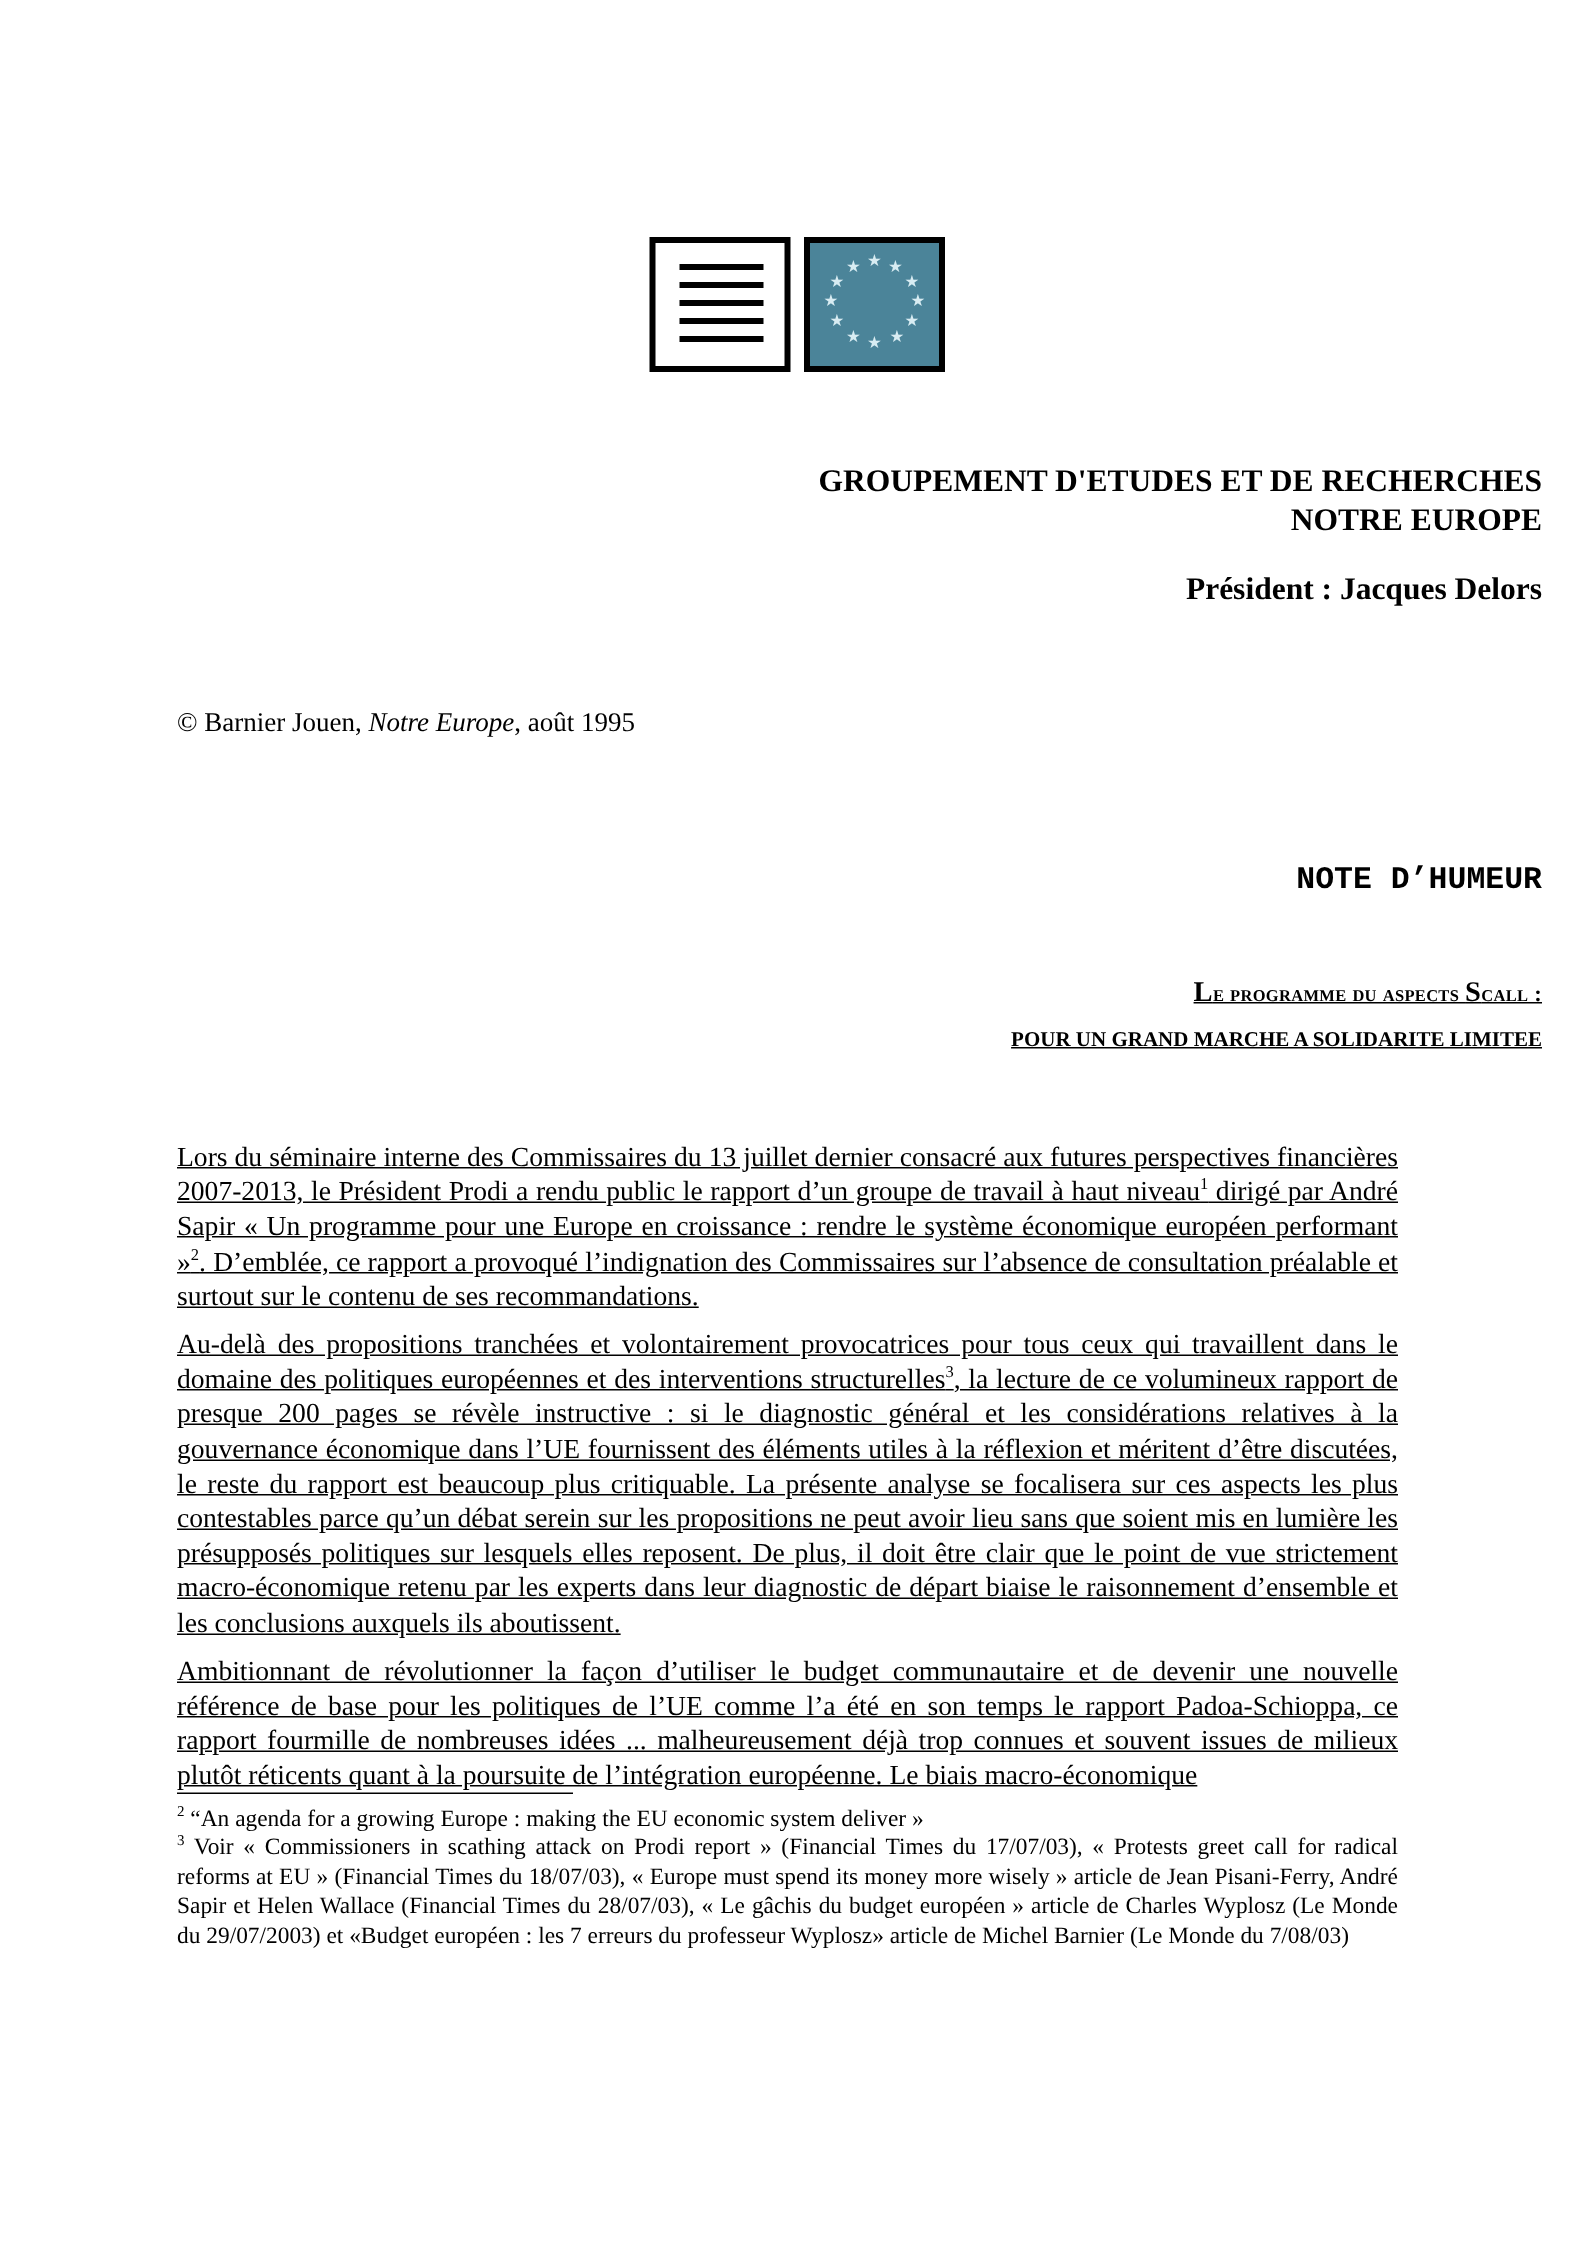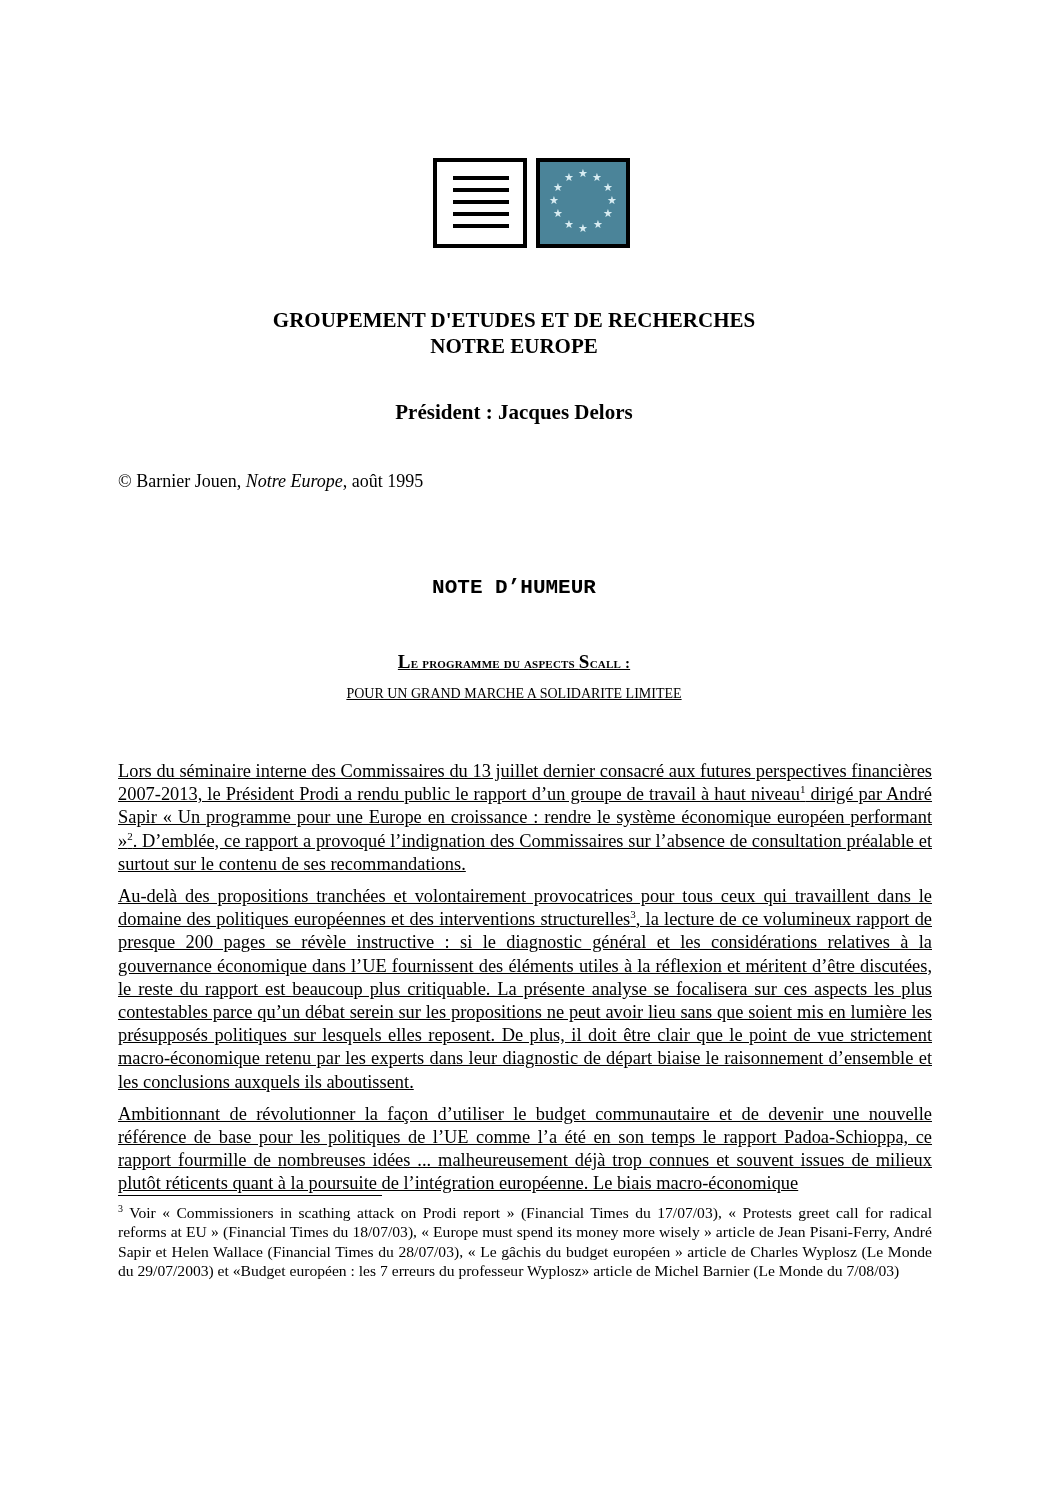--- a/index.html
+++ b/index.html
@@ -7,29 +7,29 @@
     width: 1060px; height: 1497px; position: relative; overflow: hidden;
     font-family: "Liberation Serif", "DejaVu Serif", serif; color: #000;
   }
   .logo { position: absolute; top: 158px; left: 433px; display: flex; gap: 9px; }
   .logo-box { width: 86px; height: 82px; border: 4px solid #000; box-sizing: content-box; position: relative; }
   .logo-doc { background: #fff; }
   .logo-doc .line { position: absolute; left: 16px; width: 56px; height: 4px; background: #000; }
   .logo-eu { background: #4b8499; }
   .logo-eu svg { position: absolute; left: 0; top: 0; }
 
-  .center { position: absolute; left: 0; width: 1028px; text-align: center; }
+  .center { position: absolute; left: 0; width: 1028px; text-align: right; }
   .h-org { top: 307px; font-size: 21px; font-weight: bold; line-height: 26px; }
-  .h-pres { top: 380px; font-size: 21px; font-weight: bold; margin-top: 20px; }
+  .h-pres { top: 380px; font-size: 21px; font-weight: bold; }
   .copyright { position: absolute; left: 118px; top: 471px; font-size: 18px; }
   .copyright i { font-style: italic; }
   .h-note { top: 576px; font-size: 21px; font-weight: bold; font-family: Liberation Mono, monospace; }
   .h-title1 { top: 651px; font-size: 15px; font-weight: bold; text-decoration: underline; font-variant: small-caps; letter-spacing: 0.2px; }
   .h-title1 .big { font-size: 19px; }
-  .h-title2 { top: 686px; font-size: 14px; font-weight: normal; text-decoration: underline; }
+  .h-title2 { top: 686px; font-size: 14px; font-weight: bold; text-decoration: underline; }
 
   .body { position: absolute; left: 118px; width: 814px; font-size: 18.4px; line-height: 23.2px; text-align: justify; }
   .body p { margin: 0 0 9px 0; }
   .p1 { top: 760px; text-decoration: underline; }
   sup { font-size: 11px; vertical-align: super; line-height: 0; }
 
   .fn-rule { position: absolute; left: 118px; top: 1195px; width: 264px; height: 1px; background: #000; }
   .footnotes { position: absolute; left: 118px; top: 1203px; width: 814px; font-size: 15.6px; line-height: 19.4px; text-align: justify; }
   .footnotes p { margin: 0; }
   .footnotes sup { font-size: 10px; }
@@ -82,14 +82,15 @@
 
 <div class="body p1">
   <p><span>Lors du séminaire interne des Commissaires du 13 juillet dernier consacré aux futures perspectives financières 2007-2013, le Président Prodi a rendu public le rapport d’un groupe de travail à haut niveau</span><sup>1</sup><span> dirigé par André Sapir « Un programme pour une Europe en croissance : rendre le système économique européen performant »</span><sup>2</sup><span>. D’emblée, ce rapport a provoqué l’indignation des Commissaires sur l’absence de consultation préalable et surtout sur le contenu de ses recommandations.</span></p>
   <p><span>Au-delà des propositions tranchées et volontairement provocatrices pour tous ceux qui travaillent dans le domaine des politiques européennes et des interventions structurelles</span><sup>3</sup><span>, la lecture de ce volumineux rapport de presque 200 pages se révèle instructive : si le diagnostic général et les considérations relatives à la gouvernance économique dans l’UE fournissent des éléments utiles à la réflexion et méritent d’être discutées, le reste du rapport est beaucoup plus critiquable. La présente analyse se focalisera sur ces aspects les plus contestables parce qu’un débat serein sur les propositions ne peut avoir lieu sans que soient mis en lumière les présupposés politiques sur lesquels elles reposent. De plus, il doit être clair que le point de vue strictement macro-économique retenu par les experts dans leur diagnostic de départ biaise le raisonnement d’ensemble et les conclusions auxquels ils aboutissent.</span></p>
   <p><span>Ambitionnant de révolutionner la façon d’utiliser le budget communautaire et de devenir une nouvelle référence de base pour les politiques de l’UE comme l’a été en son temps le rapport Padoa-Schioppa, ce rapport fourmille de nombreuses idées ... malheureusement déjà trop connues et souvent issues de milieux plutôt réticents quant à la poursuite de l’intégration européenne. Le biais macro-économique</span></p>
 </div>
 
 <div class="fn-rule"></div>
 
 <div class="footnotes">
+  <p><sup>2</sup><span> “An agenda for a growing Europe : making the EU economic system deliver »</span></p>
   <p><sup>3</sup><span> Voir « Commissioners in scathing attack on Prodi report » (Financial Times du 17/07/03), « Protests greet call for radical reforms at EU » (Financial Times du 18/07/03), « Europe must spend its money more wisely » article de Jean Pisani-Ferry, André Sapir et Helen Wallace (Financial Times du 28/07/03), « Le gâchis du budget européen » article de Charles Wyplosz (Le Monde du 29/07/2003) et «Budget européen : les 7 erreurs du professeur Wyplosz» article de Michel Barnier (Le Monde du 7/08/03)</span></p>
 </div>
 
 </body></html>

